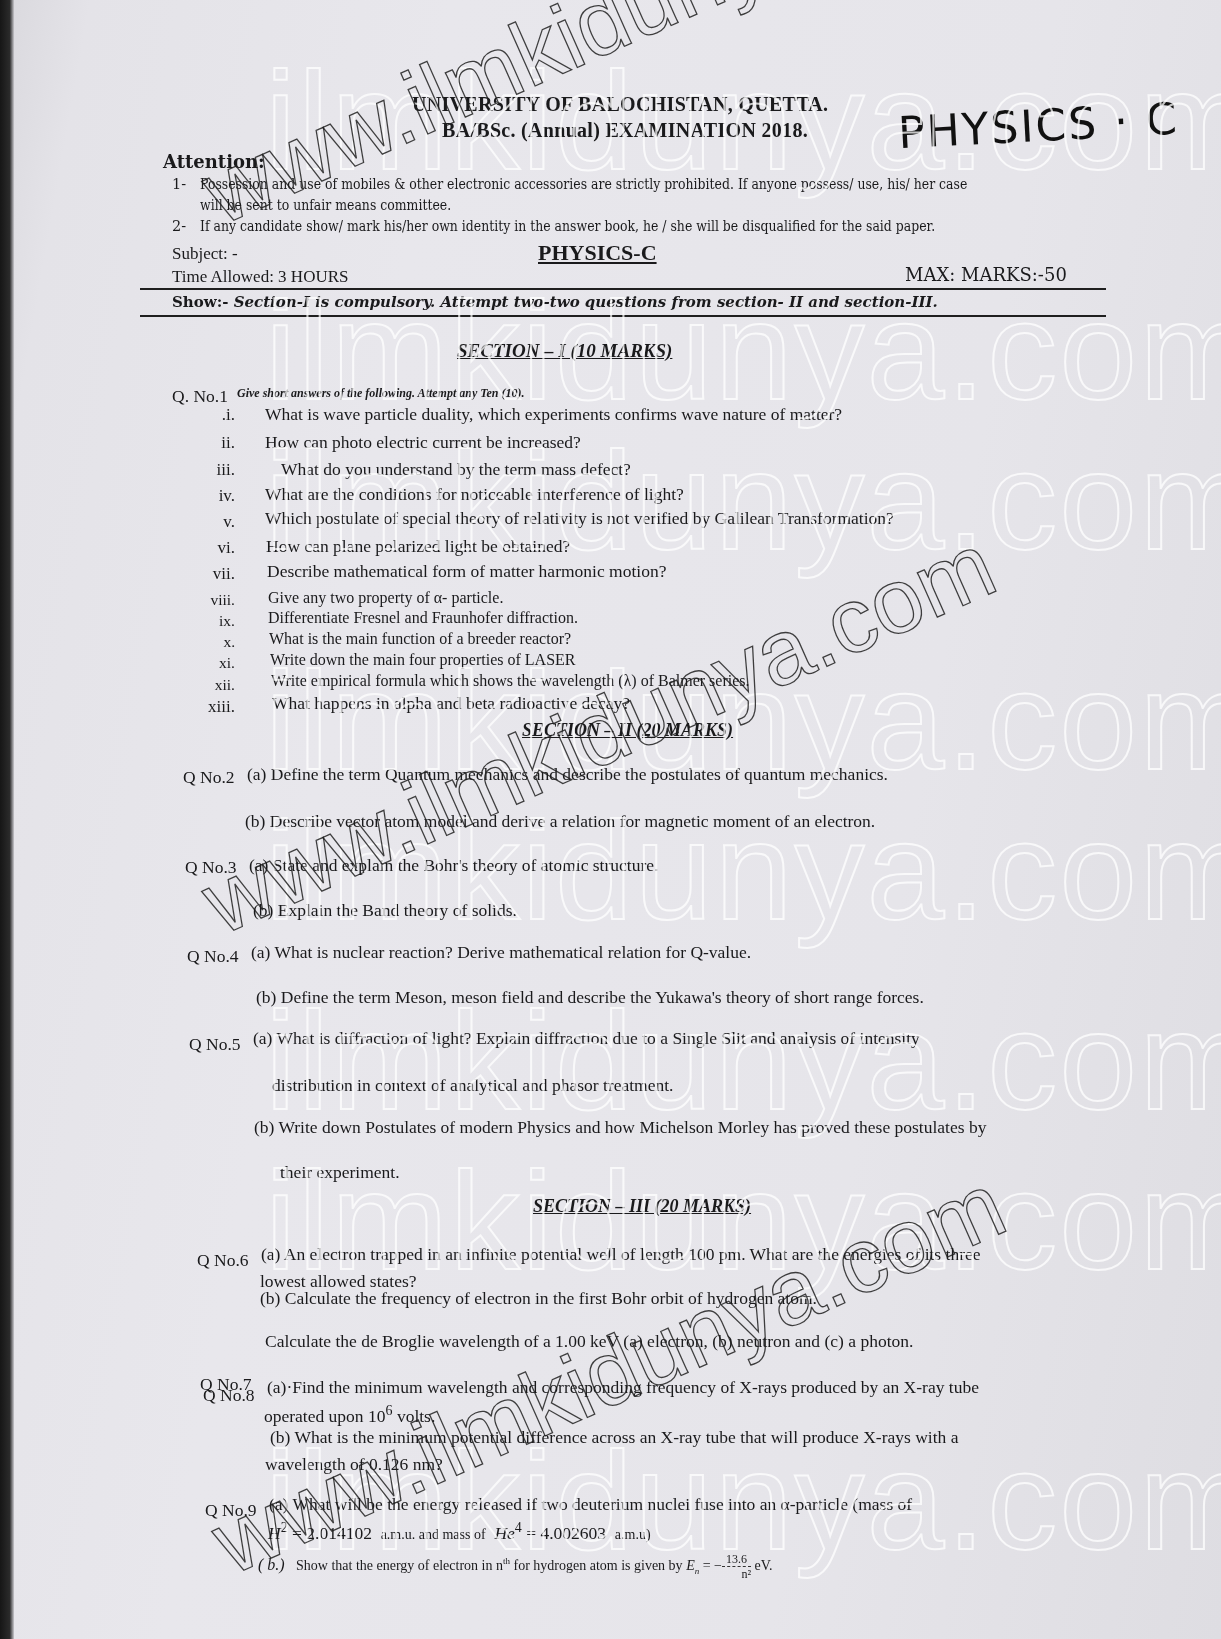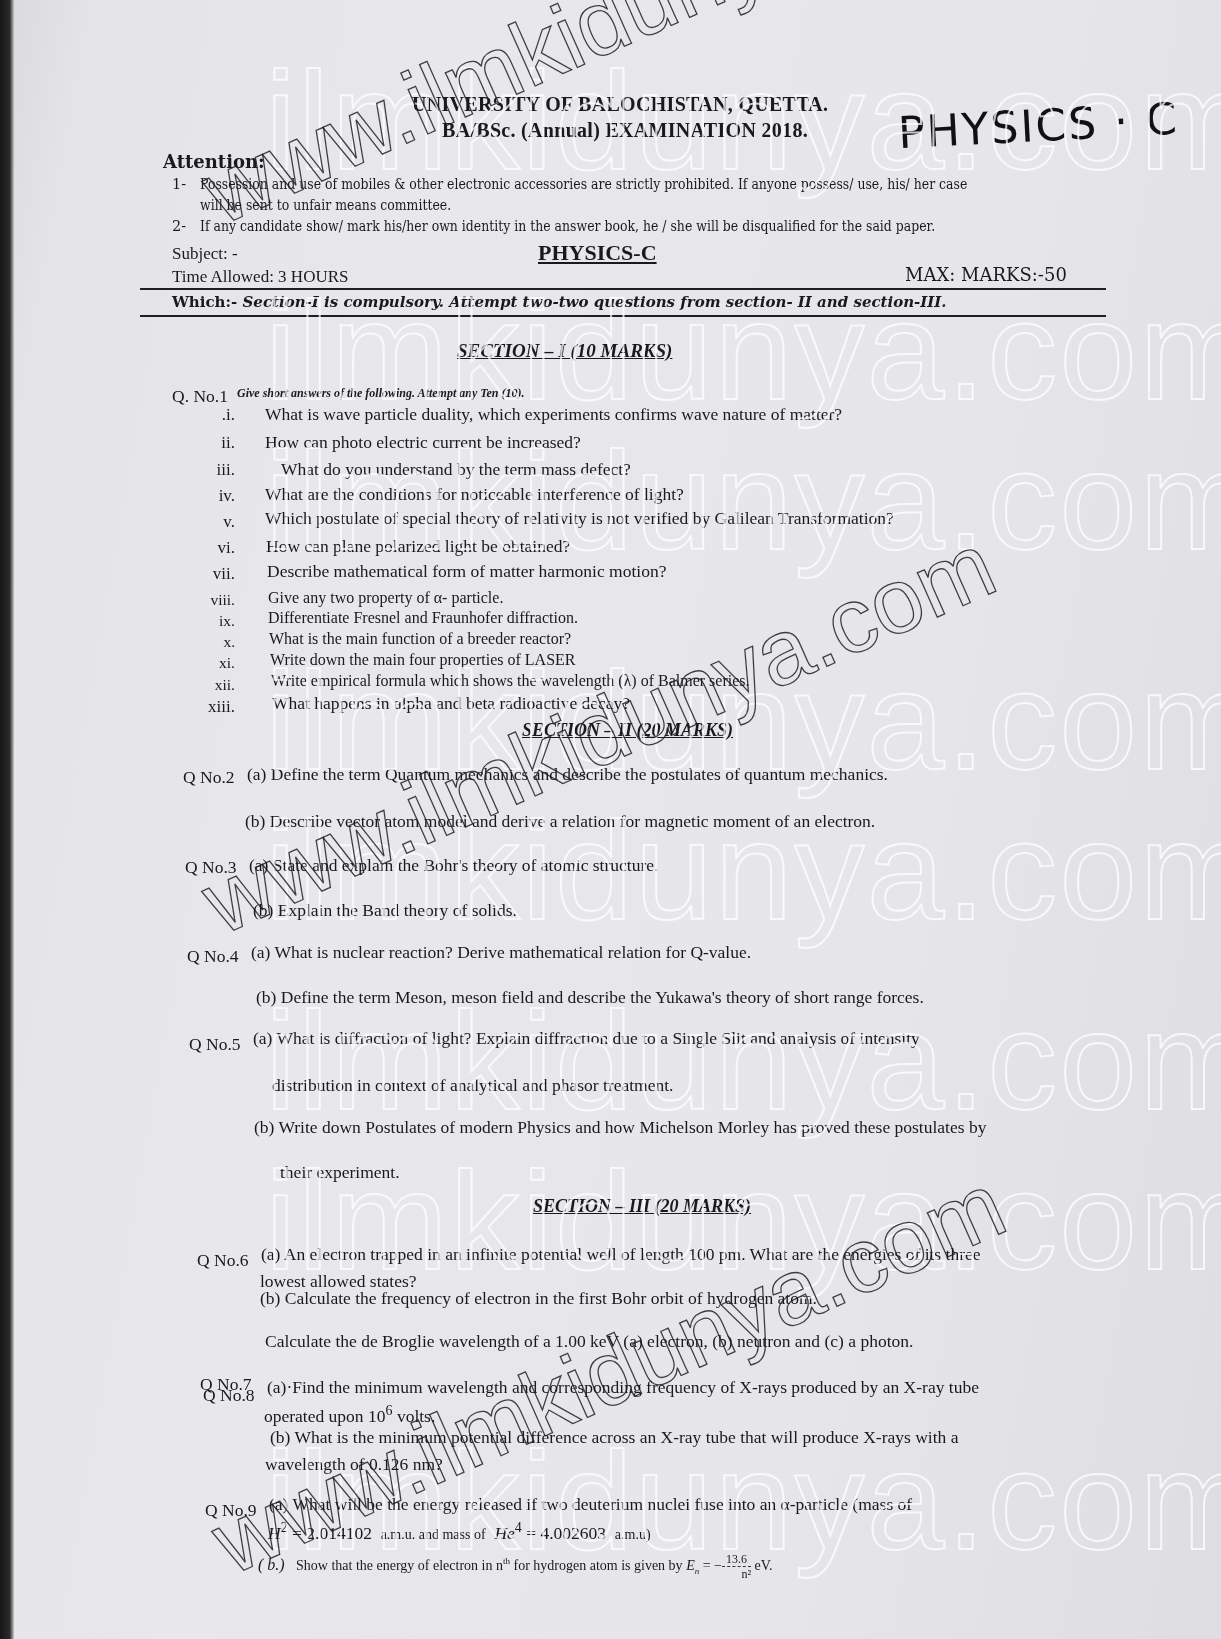--- a/index.html
+++ b/index.html
@@ -72,21 +72,21 @@
 <div class="abs rule-text" style="left:200px;top:176px;"><span class="narrow" style="transform:scaleX(0.86);">Possession and use of mobiles &amp; other electronic accessories are strictly prohibited. If anyone possess/ use, his/ her case</span></div>
 <div class="abs rule-text" style="left:200px;top:197px;"><span class="narrow" style="transform:scaleX(0.86);">will be sent to unfair means committee.</span></div>
 <div class="abs rule-text" style="left:172px;top:218px;">2-</div>
 <div class="abs rule-text" style="left:200px;top:218px;"><span class="narrow" style="transform:scaleX(0.86);">If any candidate show/ mark his/her own identity in the answer book, he / she will be disqualified    for    the said paper.</span></div>
 
 <div class="abs subject" style="left:172px;top:244px;">Subject: -</div>
 <div class="abs phys" style="left:538px;top:240px;">PHYSICS-C</div>
 <div class="abs subject" style="left:172px;top:267px;">Time Allowed: 3 HOURS</div>
 <div class="abs maxm" style="left:905px;top:264px;">MAX: MARKS:-50</div>
 <div class="hline" style="left:140px;top:288px;width:966px;"></div>
-<div class="abs note" style="left:172px;top:293px;"><span>Which:-</span> <i>Section-I is compulsory. Attempt two-two questions from section- II and section-III.</i></div>
+<div class="abs note" style="left:172px;top:293px;"><span>Show:-</span> <i>Section-I is compulsory. Attempt two-two questions from section- II and section-III.</i></div>
 <div class="hline" style="left:140px;top:315px;width:966px;"></div>
 
 <div class="abs sec-title" style="left:457px;top:340px;">SECTION – I (10 MARKS)</div>
 <div class="abs q" style="left:172px;top:386px;">Q. No.1</div>
 <div class="abs q" style="left:237px;top:386px;font-style:italic;font-weight:bold;font-size:12px;">Give short answers of the following. Attempt any Ten (10).</div>
 
 <div class="roman" style="left:185px;top:405px;">.i.</div>
 <div class="item" style="left:265px;top:404px;">What is wave particle duality, which experiments confirms wave nature of matter?</div>
 <div class="roman" style="left:185px;top:433px;">ii.</div>
 <div class="item" style="left:265px;top:432px;">How can photo electric current be increased?</div>

